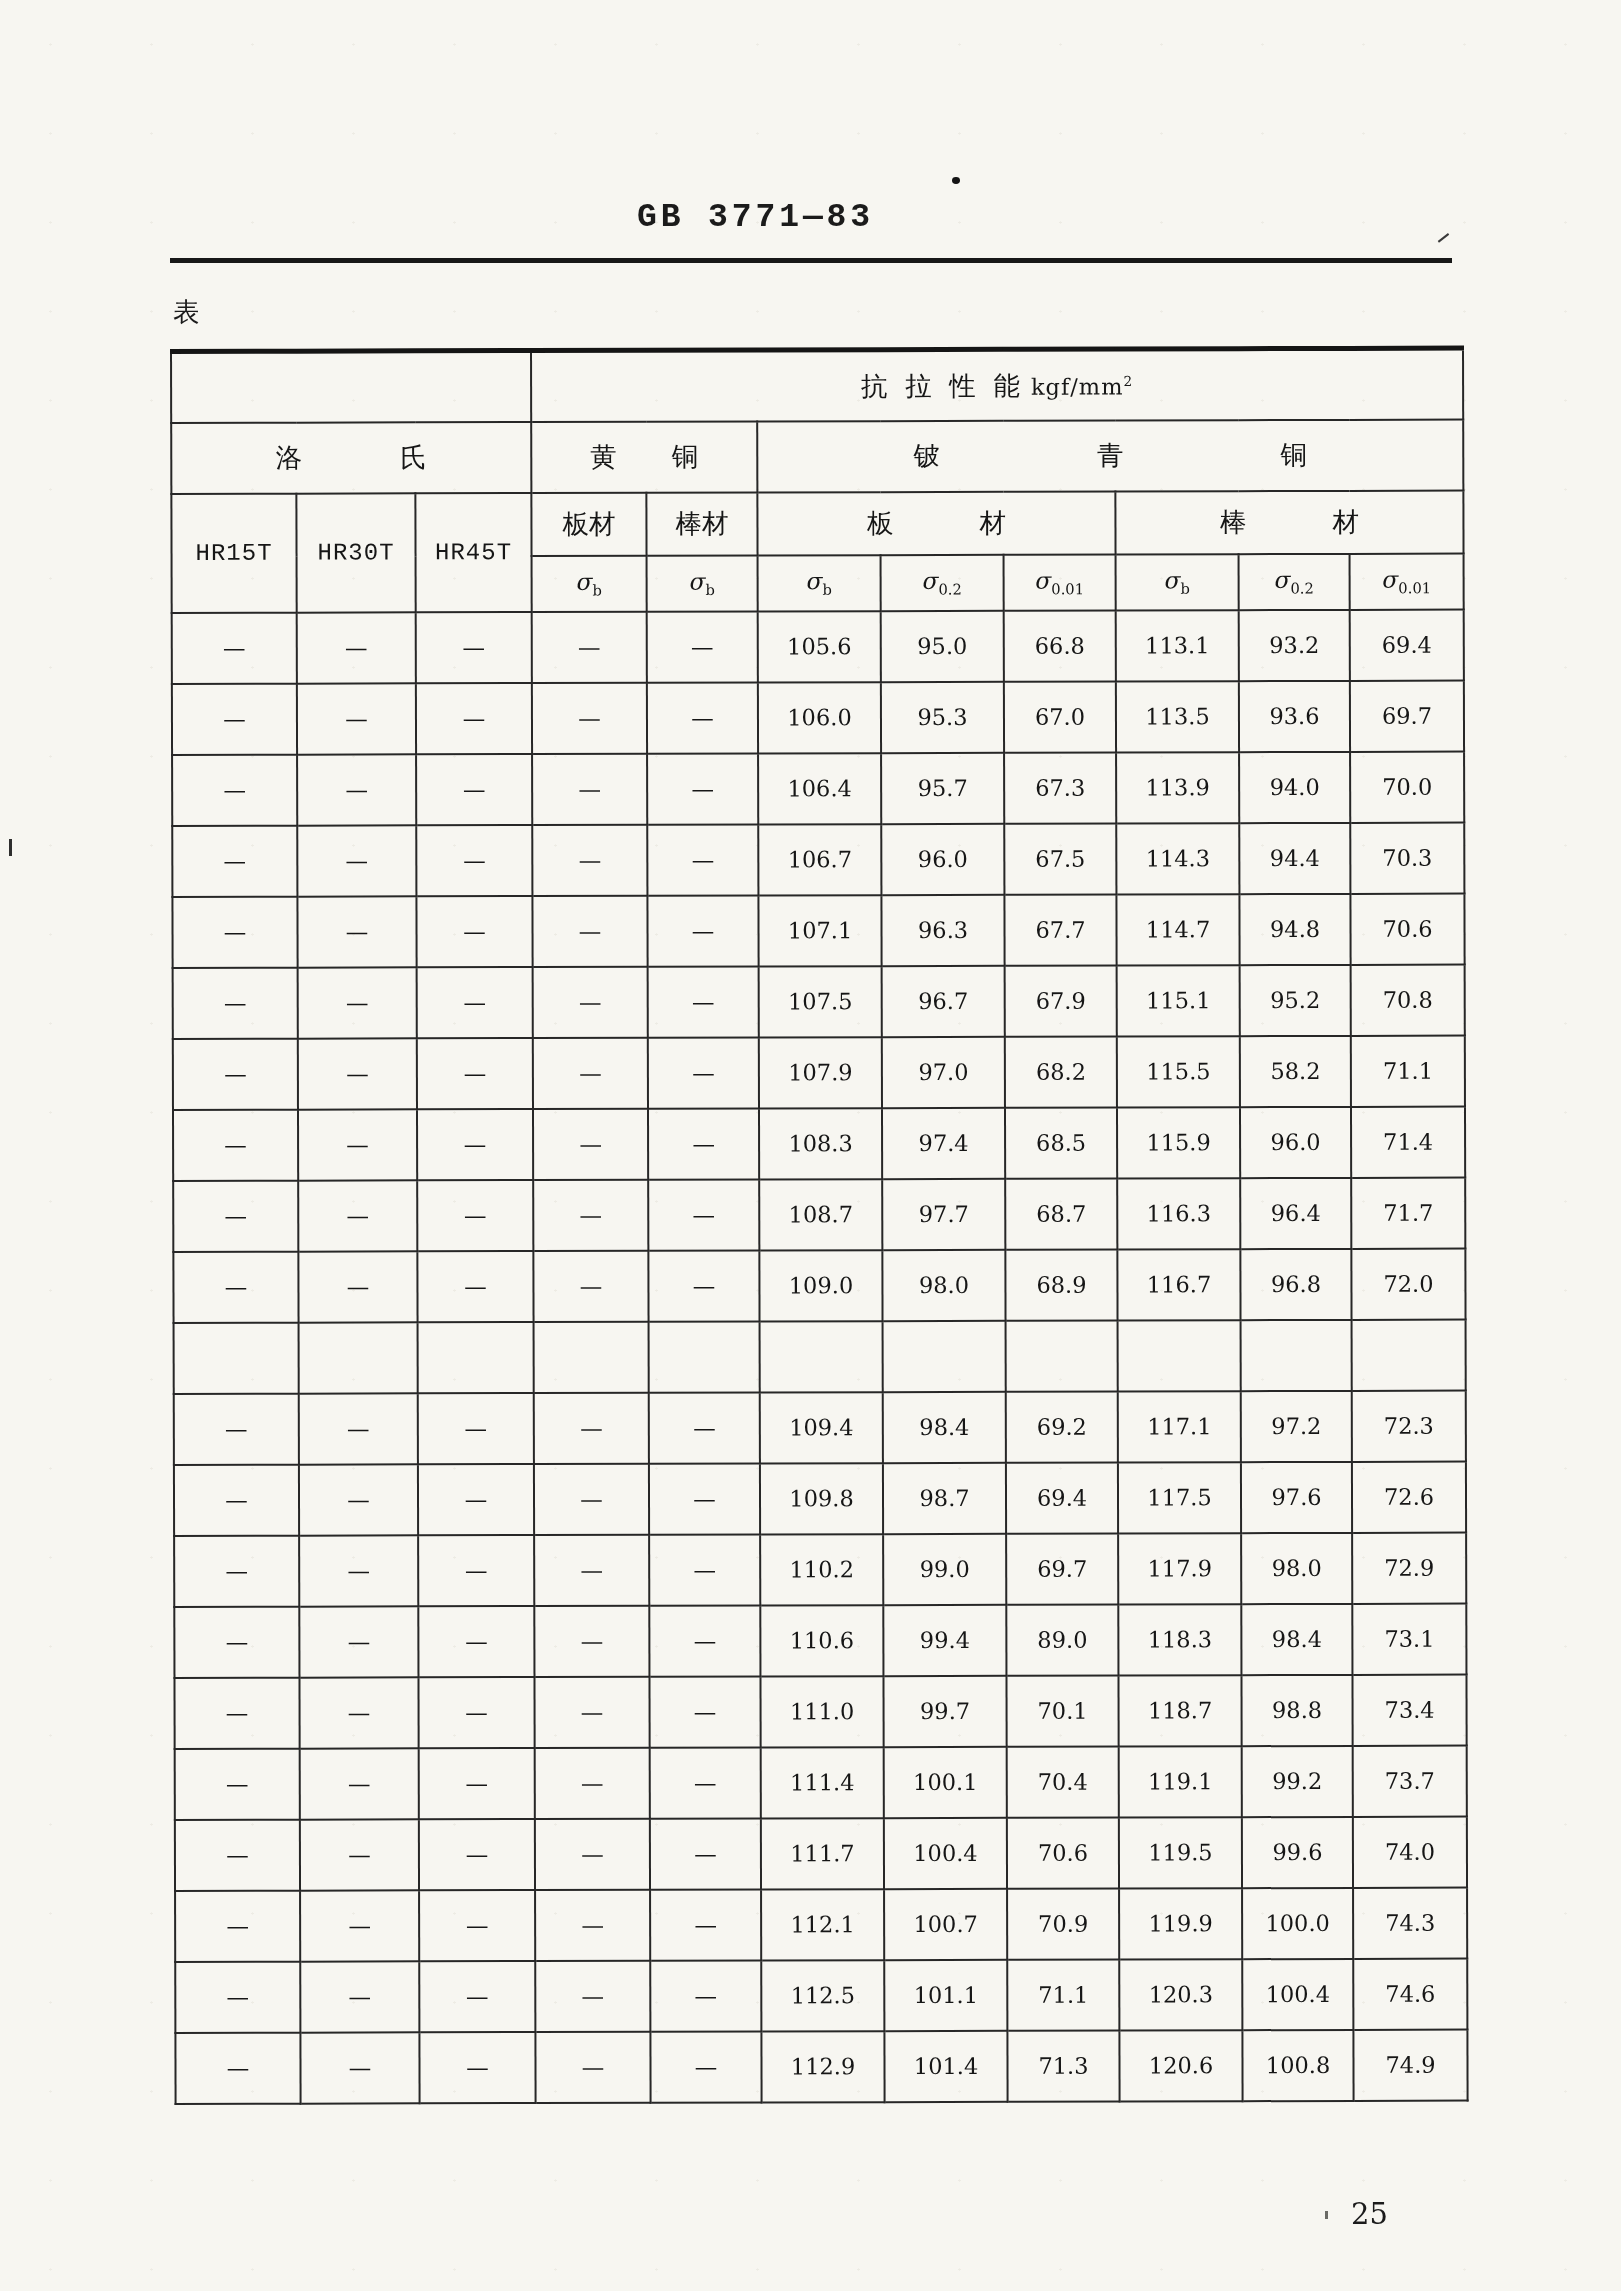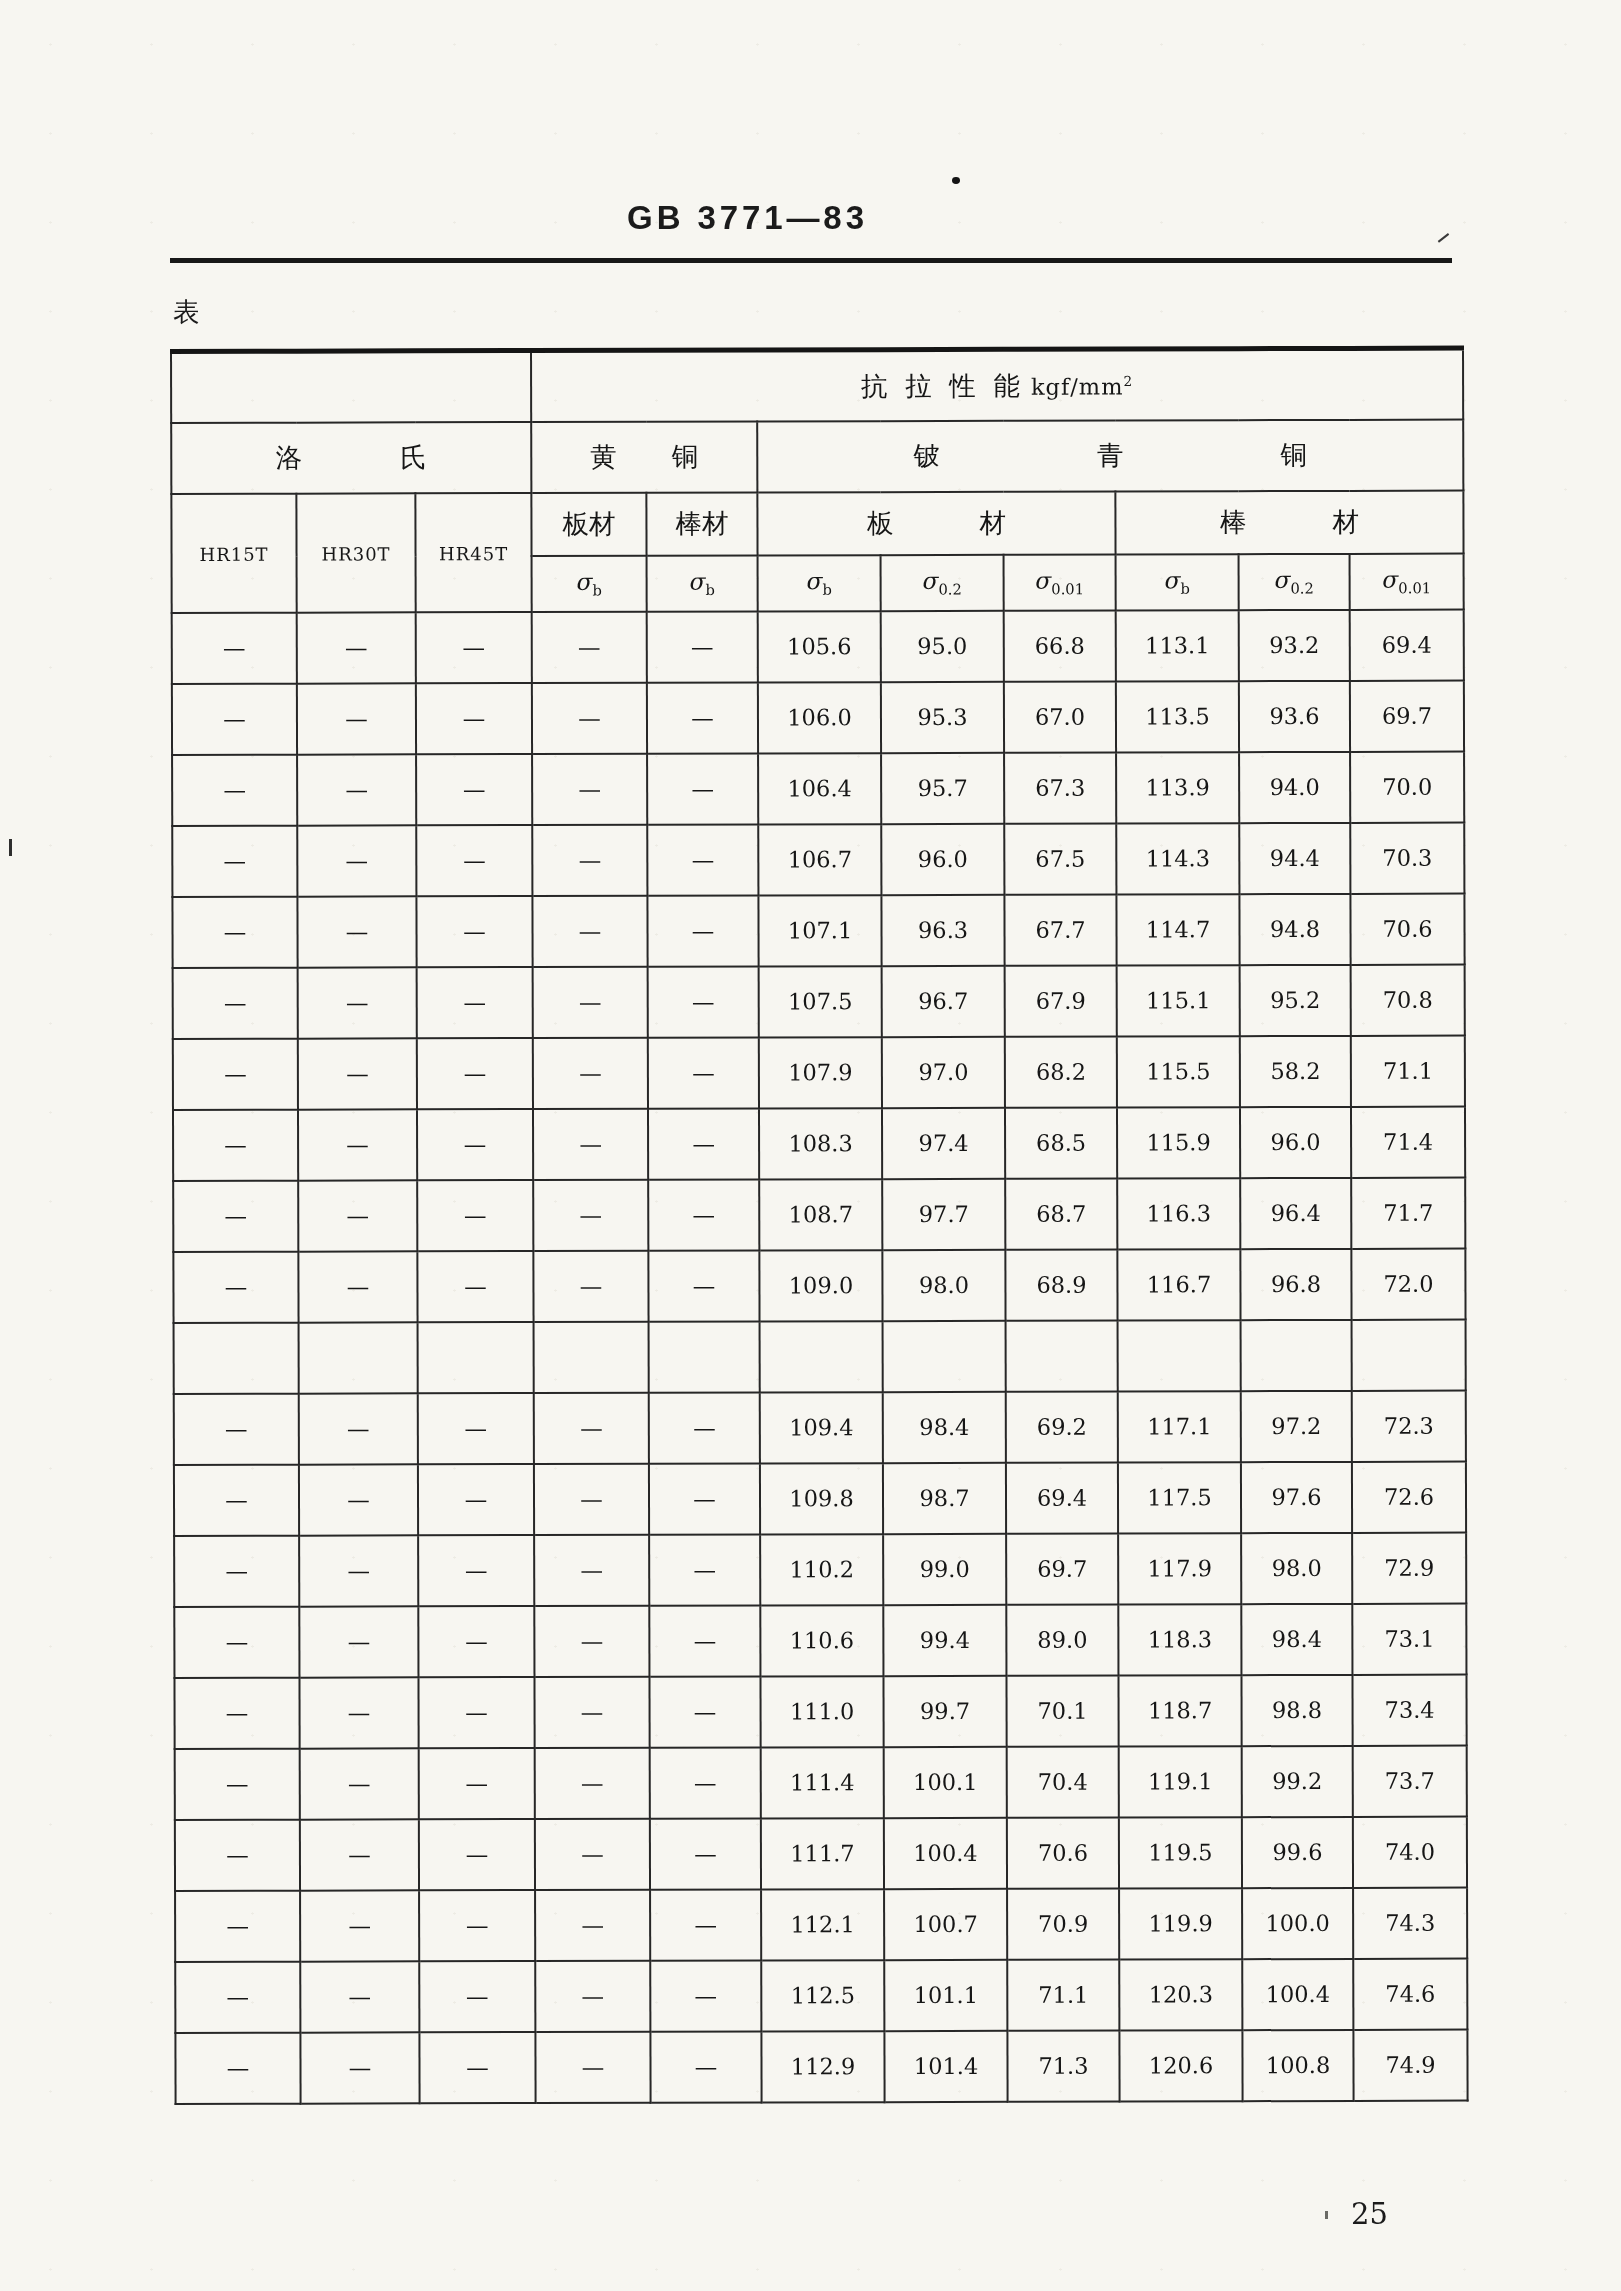--- a/index.html
+++ b/index.html
@@ -6,23 +6,23 @@
   body{
     width:1621px;height:2292px;position:relative;overflow:hidden;
     background-color:#f7f6f1;
     background-image:radial-gradient(#edebe4 1px, transparent 1.5px);
     background-size:101px 89px;
     color:#1b1b1b;
     font-family:"DejaVu Serif","Liberation Serif",serif;
   }
   .abs{position:absolute;}
   .title{
-    left:0;top:199px;width:1495px;text-align:center;
+    left:8px;top:199px;width:1495px;text-align:center;
     font-size:33px;font-weight:bold;letter-spacing:3.9px;
-    font-family:Liberation Sans, sans-serif;
+    font-family:Liberation Mono, monospace;
   }
   .ink-dot{left:952px;top:177px;width:7.8px;height:6.9px;border-radius:50%;background:#141414;}
   .top-rule{left:170px;top:258px;width:1282px;height:4.9px;background:#181818;}
   .stray-mark{left:1437px;top:237px;width:12.7px;height:2px;background:#3a3a3a;transform:rotate(-38deg);}
   .margin-tick{left:8.8px;top:839px;width:2.9px;height:16.7px;background:#2e2e2e;}
   .comma-mark{left:1325px;top:2211px;width:2.9px;height:7.8px;background:#6a6a66;}
   .table-label{left:173px;top:294px;font-size:28px;font-family:"Liberation Serif",serif;}
   .page-number{left:1351px;top:2197px;font-size:29px;font-family:"DejaVu Serif","Liberation Serif",serif;}
 
   table.main{
@@ -33,21 +33,21 @@
   table.main td{
     border:2px solid #272727;
     border-top-width:2.9px;border-bottom-width:2.9px;
     text-align:center;vertical-align:middle;padding:0;
     font-size:22.5px;color:#161616;
   }
   table.main{border-top:5.9px solid #151515;}
   tr.ra{height:71px;} tr.rb{height:71px;} tr.rc{height:63px;} tr.rd{height:56px;}
   tbody tr{height:71px;}
   .cjk{font-family:"Liberation Serif",serif;font-size:26.5px;}
-  .lat{font-size:18px;letter-spacing:1px;}
+  .lat{font-size:24px;letter-spacing:1px;font-family:Liberation Mono, monospace;}
   .unit{font-size:22.5px;margin-left:11px;letter-spacing:1px;}
   .unit sup{font-size:13.7px;}
   .sig i{font-family:"DejaVu Serif","Liberation Serif",serif;font-size:23.5px;font-style:italic;}
   .sig sub{font-size:14.7px;line-height:1;}
   .ls-sm{letter-spacing:17.6px;margin-right:-17.6px;}
   .ls-md{letter-spacing:55px;margin-right:-55px;text-align:center;}
   .ls-lg{letter-spacing:86px;margin-right:-86px;}
   .ls-xl{letter-spacing:98px;margin-right:-98px;}
   .ls-xxl{letter-spacing:157px;margin-right:-157px;}
 </style>

